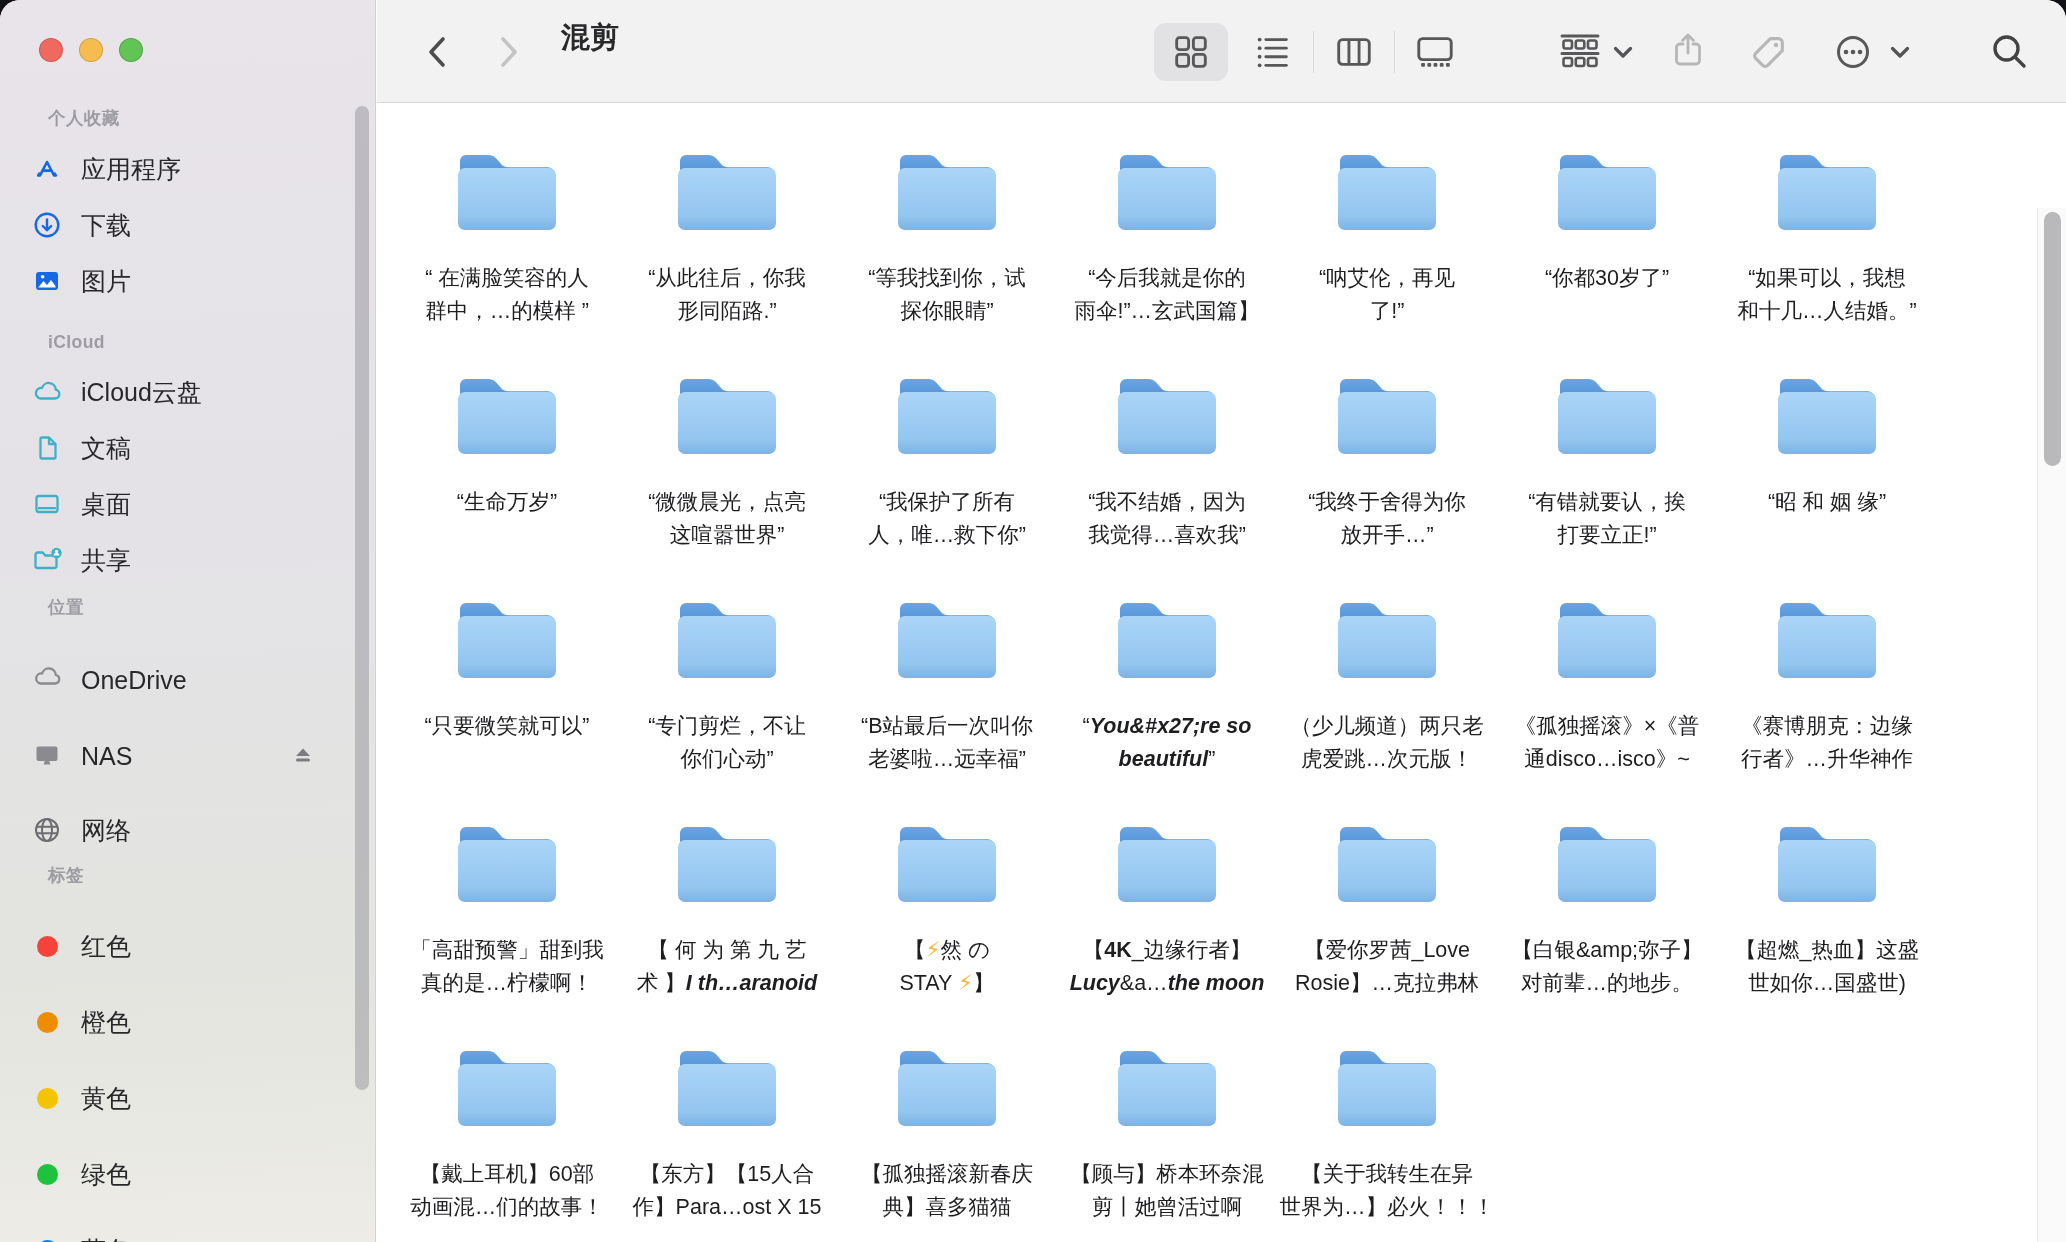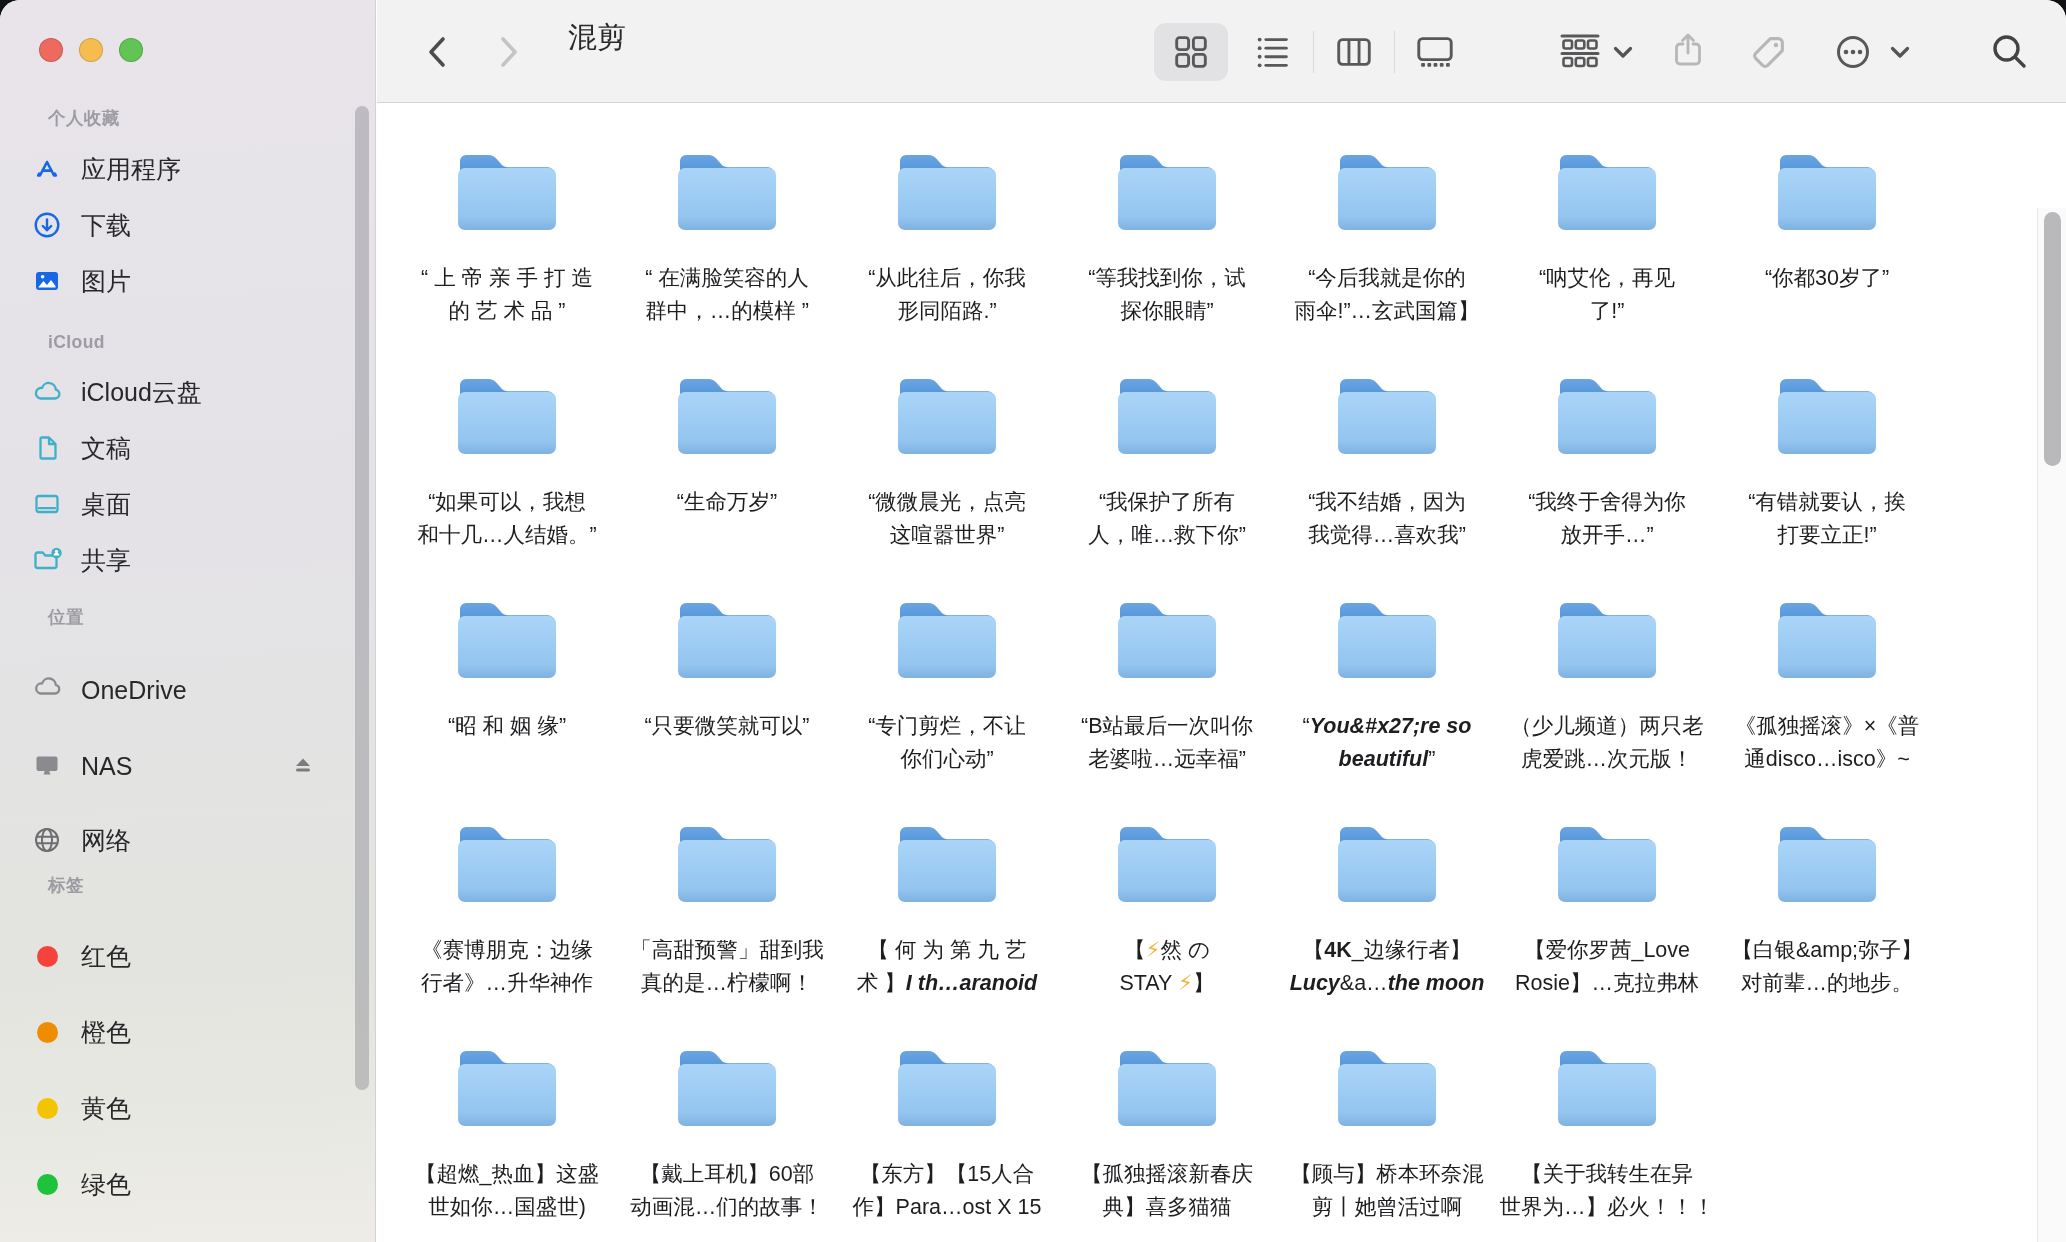--- a/index.html
+++ b/index.html
@@ -17,32 +17,32 @@
   .tl.red{background:#ee6a5e;}
   .tl.yellow{background:#f5bd4f;}
   .tl.green{background:#61c454;}
   .side-list{position:absolute;top:106px;left:0;right:0;}
   .sec-header{font-size:17.5px;font-weight:700;color:#9d9ca2;padding-left:48px;letter-spacing:.4px;}
   .s-item{display:flex;align-items:flex-end;height:56px;padding-left:30px;gap:17px;
           font-size:25px;color:#28282b;cursor:default;}
   .s-item.short{height:45px;margin-top:31px;}
   .s-icon{width:34px;height:34px;display:flex;align-items:center;justify-content:center;flex:0 0 34px;}
   .s-label{white-space:nowrap;}
-  .mt1{margin-top:34px;} .mt2{margin-top:28px;} .mt3{margin-top:16px;}
+  .mt1{margin-top:34px;} .mt2{margin-top:18px;} .mt3{margin-top:16px;}
   .dot{width:21px;height:21px;border-radius:50%;margin:0 auto;}
   .eject{margin-left:auto;margin-right:58px;}
   .side-scrollbar{position:absolute;right:6px;top:106px;width:14px;height:984px;border-radius:7px;
                   background:#9b9aa0;opacity:.55;}
 
   
   .toolbar{position:absolute;left:377px;top:0;right:0;height:103px;background:#f3f2f2;
            border-bottom:1px solid #d5d4d5;box-sizing:border-box;}
   .tb{position:absolute;top:0;height:103px;display:flex;align-items:center;justify-content:center;}
   .title{position:absolute;left:184px;top:0;height:75px;display:flex;align-items:center;
-         font-size:29px;font-weight:400;color:#29292b;margin-left:7px;}
+         font-size:29px;font-weight:700;color:#29292b;}
   .viewsel-bg{position:absolute;left:777px;top:23px;width:74px;height:58px;border-radius:12px;background:#e2e1e3;}
   .vd{position:absolute;top:31px;width:1px;height:42px;background:#dad9da;}
 
   
   .content{position:absolute;left:377px;top:104px;right:0;bottom:0;background:#fff;}
   .grid{position:absolute;left:20px;top:14px;display:grid;grid-template-columns:repeat(7,220px);grid-auto-rows:224px;}
   .fcell{display:flex;flex-direction:column;align-items:center;padding-top:22px;box-sizing:border-box;}
   .ficon{width:110px;height:106px;flex:0 0 auto;}
   .flabel{margin-top:16px;font-size:21.5px;line-height:33px;color:#1e1e21;text-align:center;}
   .fline{white-space:nowrap;}
@@ -346,30 +346,20 @@
             <stop offset="0.78" stop-color="#93c5ef"></stop>
             <stop offset="1" stop-color="#7eb2e1"></stop>
         </linearGradient>
         <linearGradient id="folderBack" x1="0" y1="0" x2="0" y2="1">
           <stop offset="0" stop-color="#69a5e1"></stop>
             <stop offset="1" stop-color="#4b8dd7"></stop>
         </linearGradient>
       </defs>
     </svg>
     <div class="grid">
-  <div class="fcell">
-    <svg class="ficon" viewBox="0 0 110 106">
-      <path d="M8 30 V21 a6 6 0 0 1 6 -6 h22 c4 0 6.2 1.2 8.7 4 l4.6 5.2 c2 2.3 4 3 7 3 h39.7 a6 6 0 0 1 6 6 V40 H8 Z" fill="url(#folderBack)"></path>
-      <rect x="6" y="28" width="98" height="62" rx="7" fill="url(#folderFront)"></rect>
-    </svg>
-    <div class="flabel">
-            <div class="fline"><span>“ 上 帝 亲 手 打 造</span></div>
-            <div class="fline"><span>的 艺 术 品 ”</span></div>
-          </div>
-  </div>
 
   <div class="fcell">
     <svg class="ficon" viewBox="0 0 110 106">
       <path d="M8 30 V21 a6 6 0 0 1 6 -6 h22 c4 0 6.2 1.2 8.7 4 l4.6 5.2 c2 2.3 4 3 7 3 h39.7 a6 6 0 0 1 6 6 V40 H8 Z" fill="url(#folderBack)"></path>
       <rect x="6" y="28" width="98" height="62" rx="7" fill="url(#folderFront)"></rect>
     </svg>
     <div class="flabel">
             <div class="fline"><span>“ 在满脸笑容的人</span></div>
             <div class="fline"><span>群中，…的模样 ”</span></div>
           </div>

